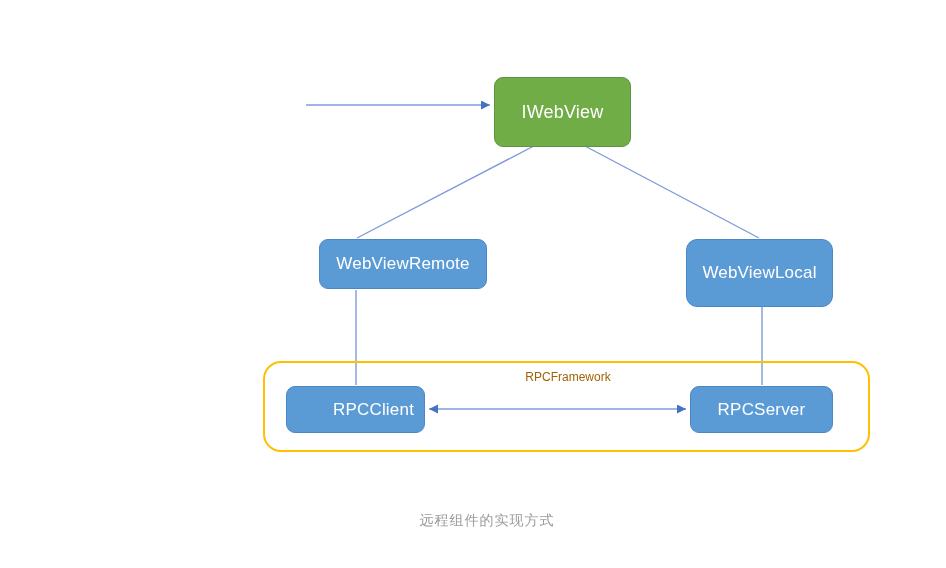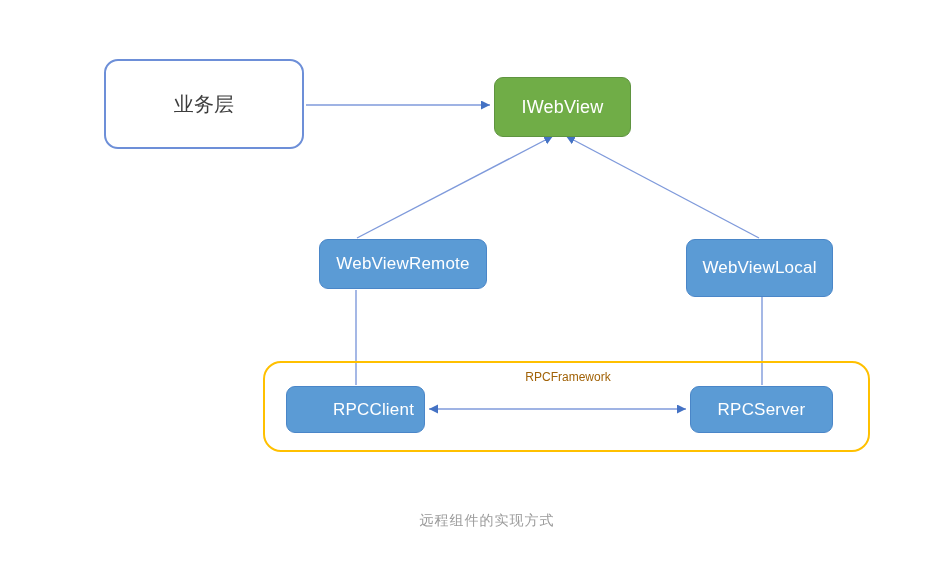--- a/index.html
+++ b/index.html
@@ -86,33 +86,30 @@
     <line class="connector-line" x1="357" y1="238" x2="553" y2="136" marker-end="url(#arrow)"></line>
     <line class="connector-line" x1="759" y1="238" x2="566" y2="136" marker-end="url(#arrow)"></line>
     <line class="connector-line" x1="356" y1="290" x2="356" y2="385"></line>
     <line class="connector-line" x1="762" y1="290" x2="762" y2="385"></line>
     <line class="connector-line" x1="429" y1="409" x2="686" y2="409" marker-start="url(#arrow)" marker-end="url(#arrow)"></line>
   </svg>
 
   <div class="frame" style="left:263px; top:361px; width:607px; height:91px;"></div>
   <div class="frame-label" style="left:468px; top:370px; width:200px;">RPCFramework</div>
 
-  <div class="node node-outline" style="left:104px; top:59px; width:200px; height:90px;">
-    <span>业务层</span>
-  </div>
 
-  <div class="node node-green" style="left:494px; top:77px; width:137px; height:60px;">
+  <div class="node node-green" style="left:494px; top:77px; width:137px; height:70px;">
     <span>IWebView</span>
   </div>
 
   <div class="node node-blue" style="left:272px; top:239px; width:168px; height:50px;margin-left:47px;">
     <span>WebViewRemote</span>
   </div>
 
-  <div class="node node-blue" style="left:686px; top:239px; width:147px; height:58px;">
+  <div class="node node-blue" style="left:686px; top:239px; width:147px; height:68px;border-radius:11px;">
     <span>WebViewLocal</span>
   </div>
 
   <div class="node node-blue" style="left:286px; top:386px; width:139px; height:47px;padding-left:36px;">
     <span>RPCClient</span>
   </div>
 
   <div class="node node-blue" style="left:690px; top:386px; width:143px; height:47px;text-align:center;">
     <span>RPCServer</span>
   </div>

